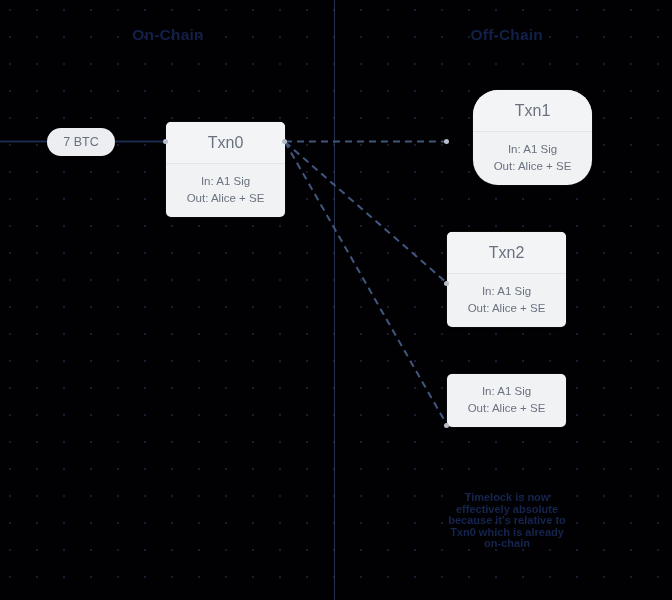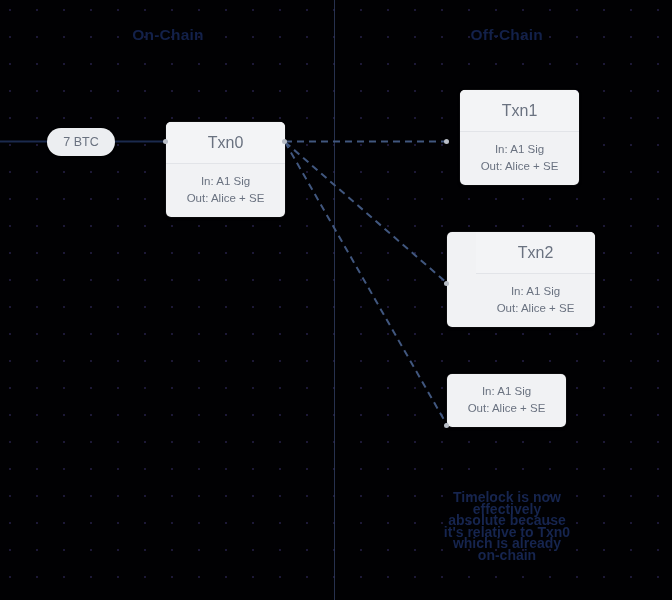--- a/index.html
+++ b/index.html
@@ -94,21 +94,21 @@
     border-radius: 50%;
     background: #b9bec7;
   }
 
   .annotation {
     position: absolute;
     left: 443px;
     top: 492px;
     width: 128px;
     text-align: center;
-    font-size: 14px;
+    font-size: 11px;
     line-height: 11.5px;
     font-weight: 700;
     color: #16254f;
   }
 </style>
 </head>
 <body>
 
 <div id="canvas">
 
@@ -129,30 +129,30 @@
   <div class="node" id="node-txn0" style="left:166px; top:90px;margin-top:32px;">
     <div class="node-header">Txn0</div>
     <div class="node-body">
       <div>In: A1 Sig</div>
       <div>Out: Alice + SE</div>
     </div>
   </div>
   <div class="port" style="left:163px; top:139px;"></div>
   <div class="port" style="left:282px; top:139px;"></div>
 
-  <div class="node" id="node-txn1" style="left:460px; top:90px;">
+  <div class="node" id="node-txn1" style="left:473px; top:90px;border-radius:25px;">
     <div class="node-header">Txn1</div>
     <div class="node-body">
       <div>In: A1 Sig</div>
       <div>Out: Alice + SE</div>
     </div>
   </div>
   <div class="port" style="left:444px; top:139px;"></div>
 
-  <div class="node" id="node-txn2" style="left:447px; top:232px;padding-left:29px;">
+  <div class="node" id="node-txn2" style="left:447px; top:232px;">
     <div class="node-header">Txn2</div>
     <div class="node-body">
       <div>In: A1 Sig</div>
       <div>Out: Alice + SE</div>
     </div>
   </div>
   <div class="port" style="left:444px; top:281px;"></div>
 
   <div class="node" id="node-txn3" style="left:447px; top:374px;">
     <div class="node-body">

